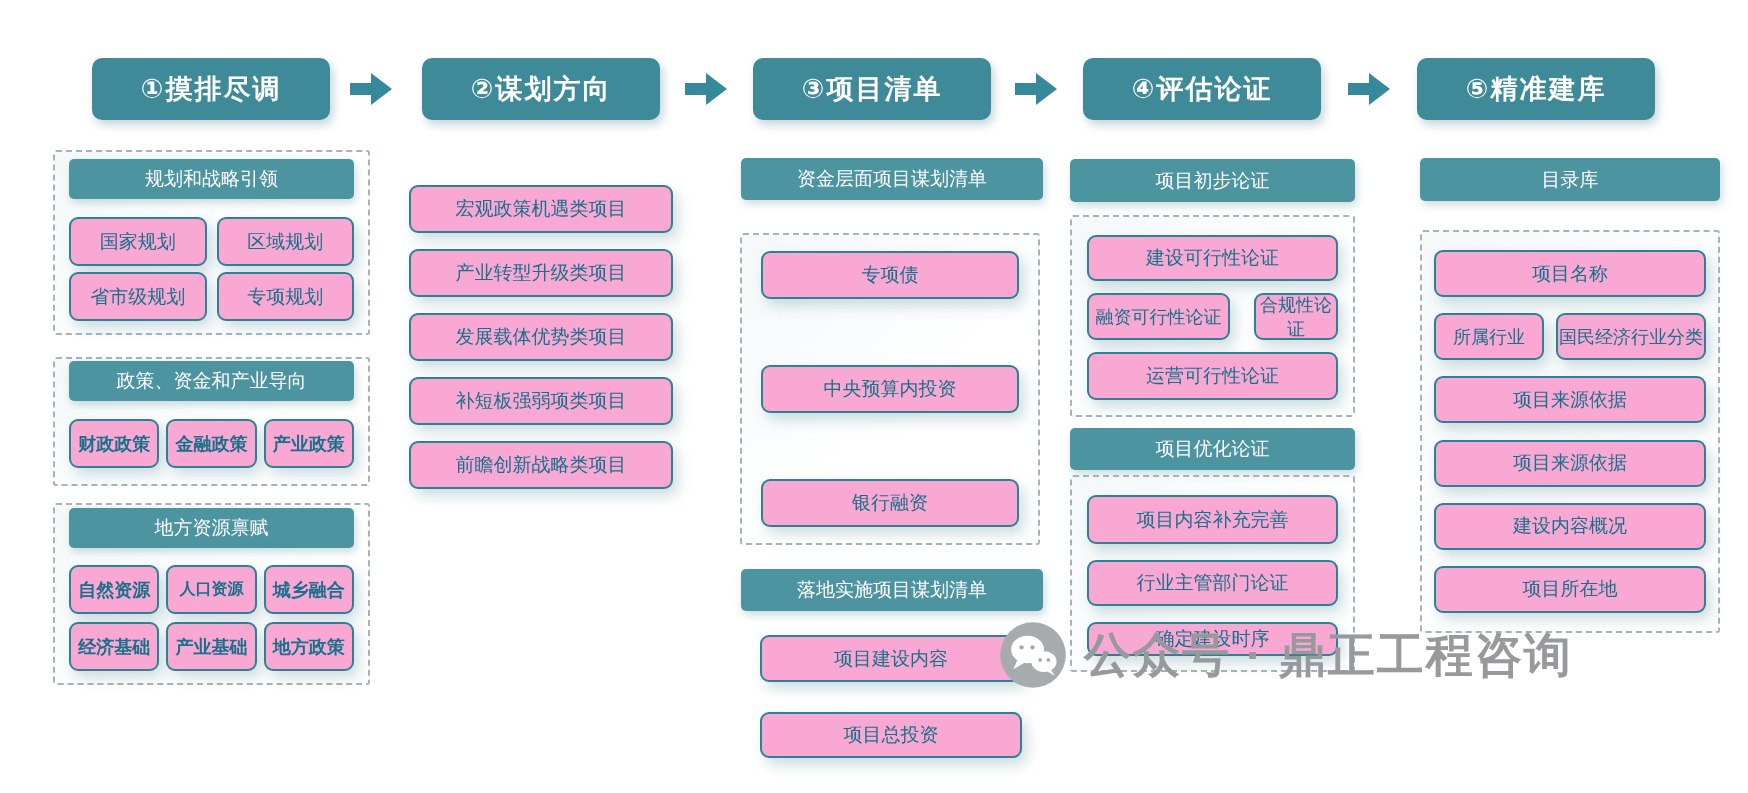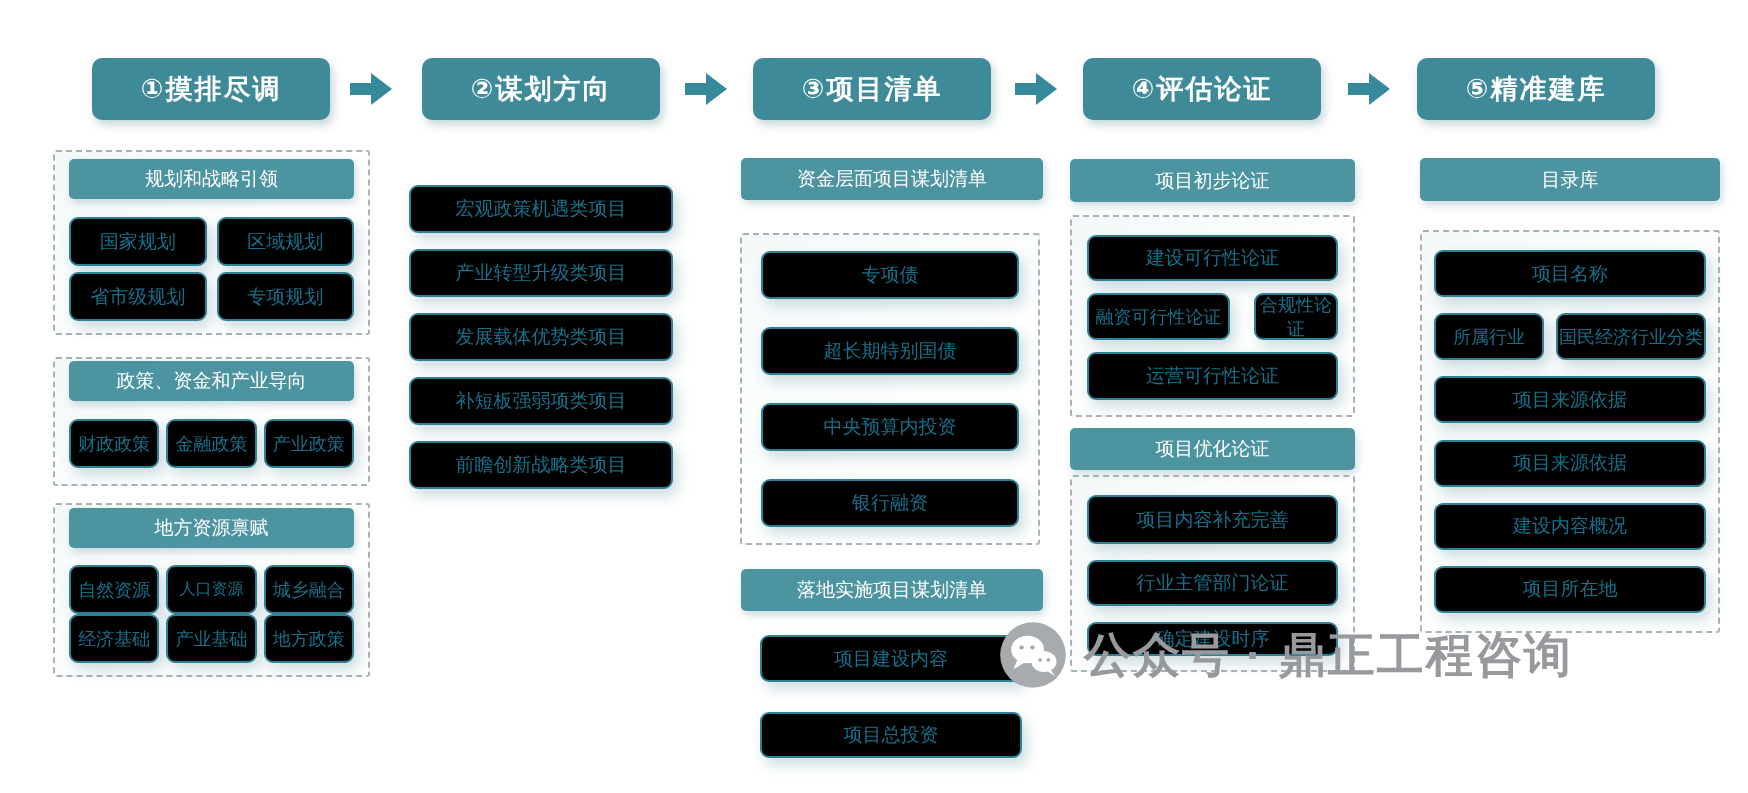--- a/index.html
+++ b/index.html
@@ -22,37 +22,37 @@
 
   
   .subbar {
     position:absolute; height:42px; background:#4D94A1; border-radius:5px;
     color:#ffffff; font-size:19px; display:flex; align-items:center; justify-content:center;
     box-shadow:2px 4px 8px rgba(90,135,148,.3);
   }
 
   
   .wbox {
-    background:#000000; border:2px solid #2E8093; border-radius:9px;
+    background:#f9a8d4; border:2px solid #2E8093; border-radius:9px;
     color:#16708A; font-size:19px;
     display:flex; align-items:center; justify-content:center; text-align:center;
     box-shadow:5px 7px 14px rgba(106,152,165,.33);
   }
 
   
   .dashed {
     position:absolute; border:2px dashed #A7B3B8; border-radius:3px;
     background:linear-gradient(140deg, rgba(235,243,245,.55) 0%, rgba(255,255,255,0) 60%);
   }
 
   
   .c1-group { left:53px; width:317px; padding:0 14px 12px; }
   .c1-group .subbar { position:relative; width:100%; margin-bottom:18px; }
   .grid2 { display:grid; grid-template-columns:1fr 1fr; gap:6px 10px; }
-  .grid3 { display:grid; grid-template-columns:1fr 1fr 1fr; gap:0 7px; }
+  .grid3 { display:grid; grid-template-columns:1fr 1fr 1fr; gap:8px 7px;font-weight:bold; }
   .c1-group .wbox { height:49px; font-size:19px; }
 
   
   .c2-stack { position:absolute; left:409px; top:185px; width:264px; display:flex; flex-direction:column; gap:16px; }
   .c2-stack .wbox { height:48px; }
 
   
   .vstack { display:flex; flex-direction:column; justify-content:space-between; height:100%; }
   .pairrow { display:grid; gap:24px; }
 
@@ -127,21 +127,20 @@
     <div class="wbox">产业转型升级类项目</div>
     <div class="wbox">发展载体优势类项目</div>
     <div class="wbox">补短板强弱项类项目</div>
     <div class="wbox">前瞻创新战略类项目</div>
   </div>
 
   <div class="subbar" style="left:741px; top:158px; width:302px">资金层面项目谋划清单</div>
   <div class="dashed" style="left:740px; top:233px; width:300px; height:312px; padding:16px 19px">
     <div class="vstack">
       <div class="wbox" style="height:48px">专项债</div>
-      <div class="wbox" style="height:48px">超长期特别国债</div>
       <div class="wbox" style="height:48px">中央预算内投资</div>
       <div class="wbox" style="height:48px">银行融资</div>
     </div>
   </div>
 
   <div class="subbar" style="left:741px; top:569px; width:302px">落地实施项目谋划清单</div>
   <div class="wbox" style="position:absolute; left:760px; top:635px; width:262px; height:47px">项目建设内容</div>
   <div class="wbox" style="position:absolute; left:760px; top:712px; width:262px; height:46px">项目总投资</div>
 
   <div class="subbar" style="left:1070px; top:159px; width:285px; height:43px">项目初步论证</div>

